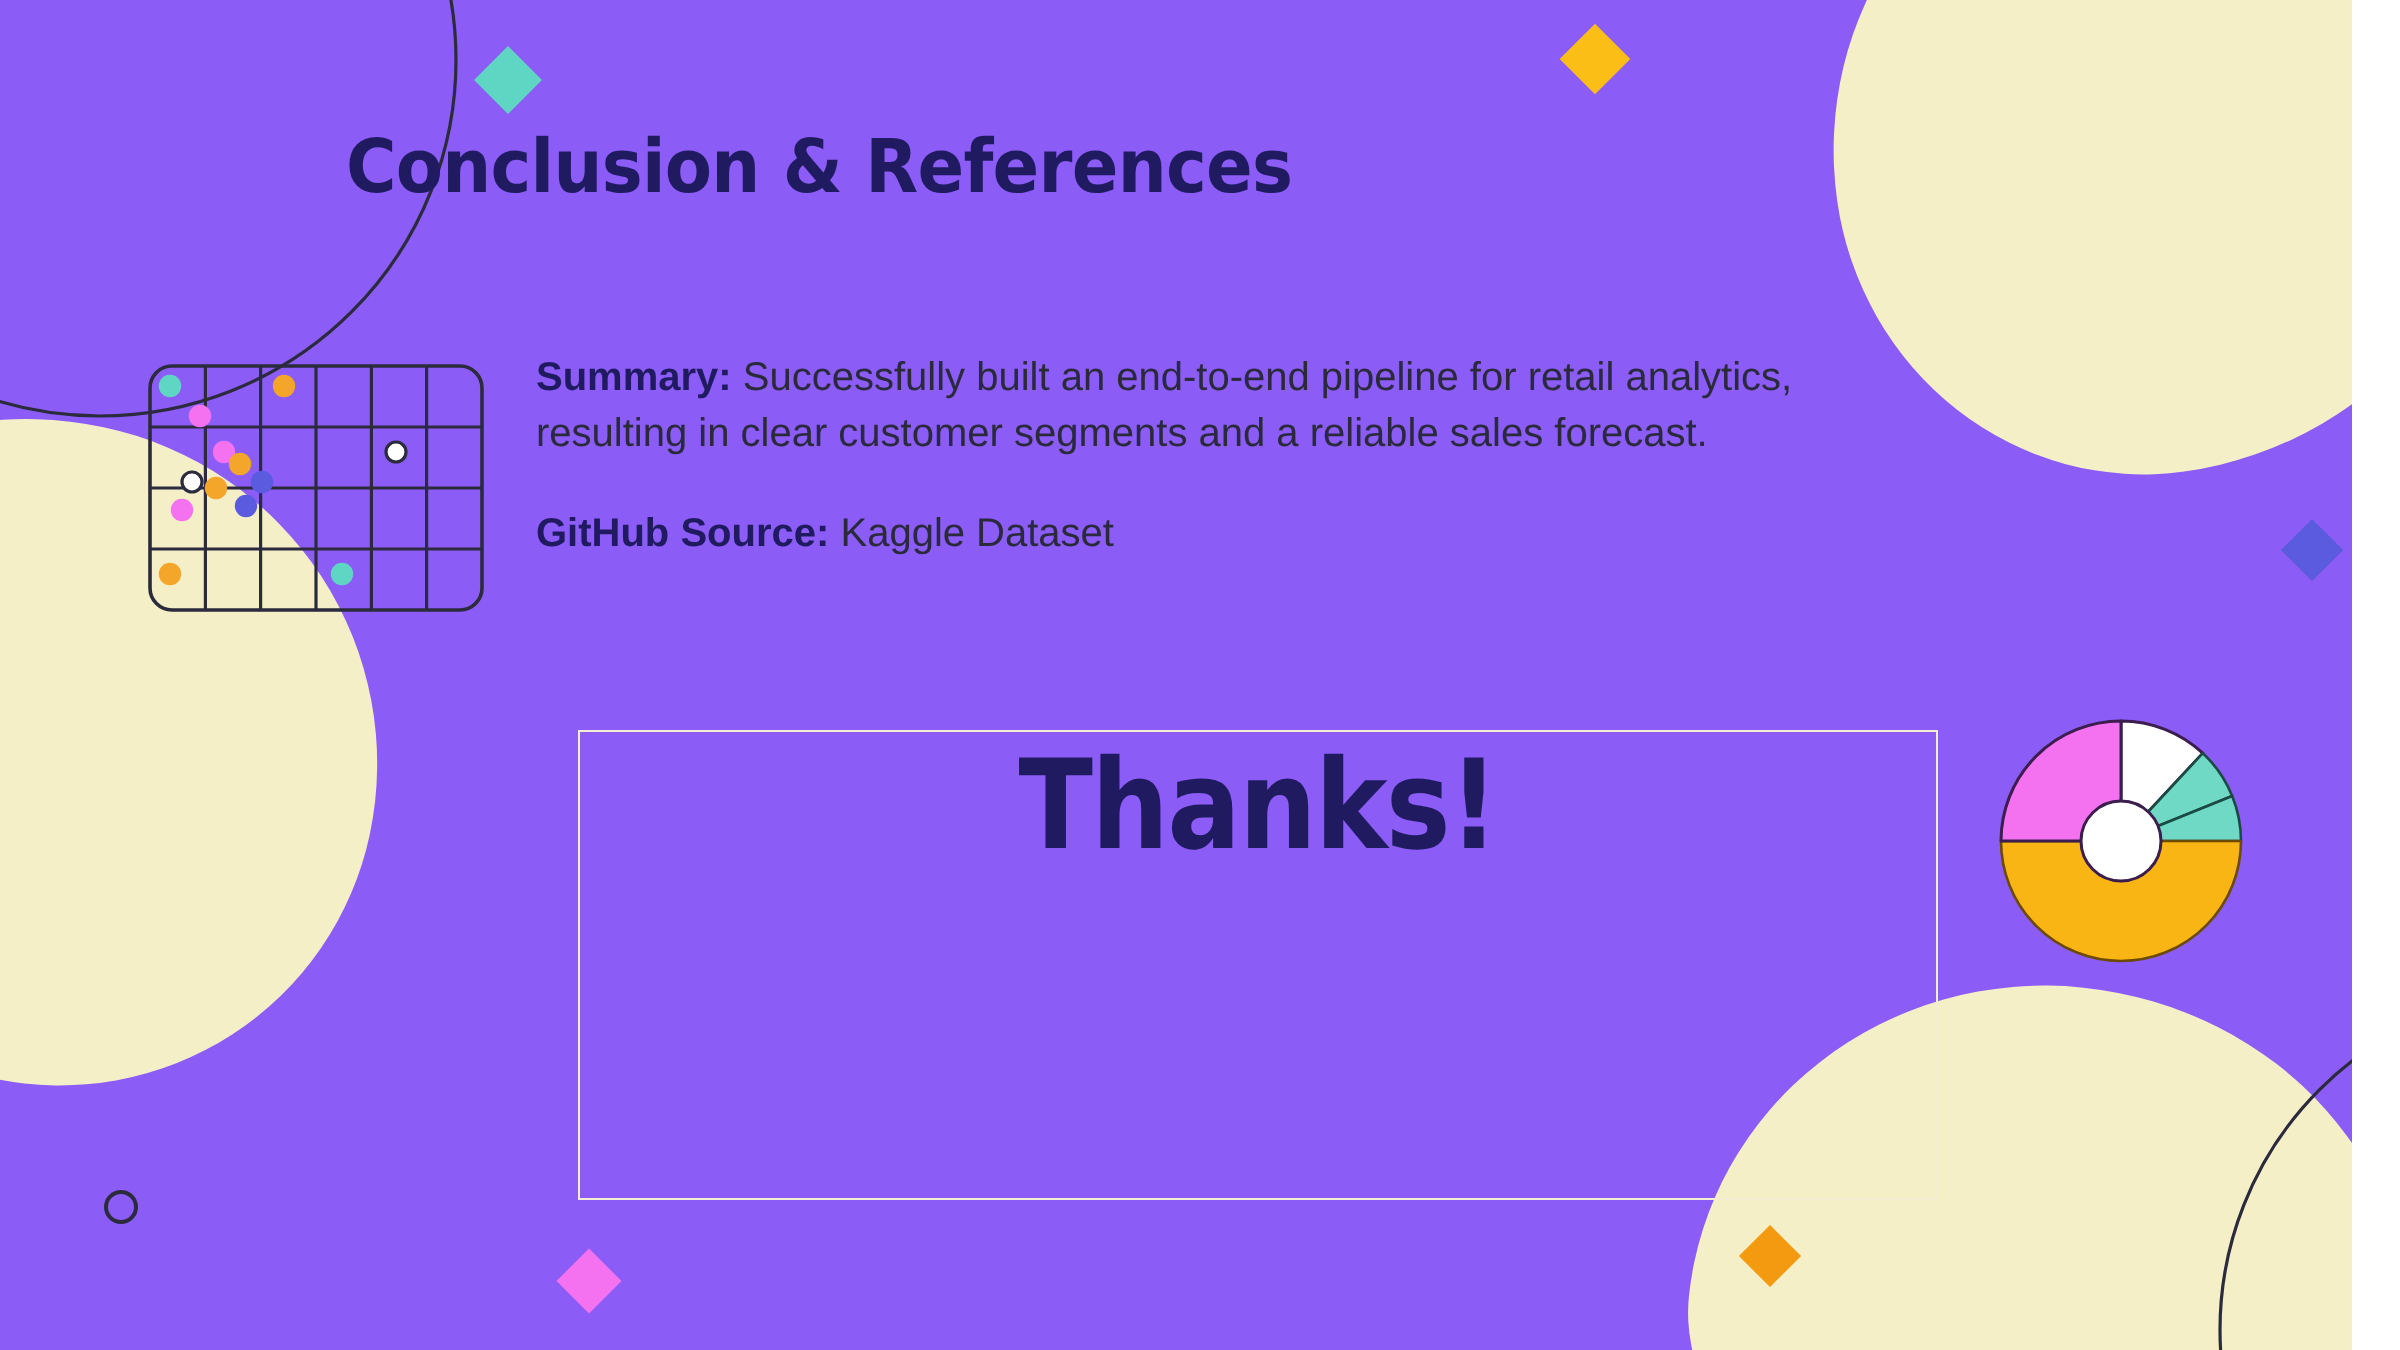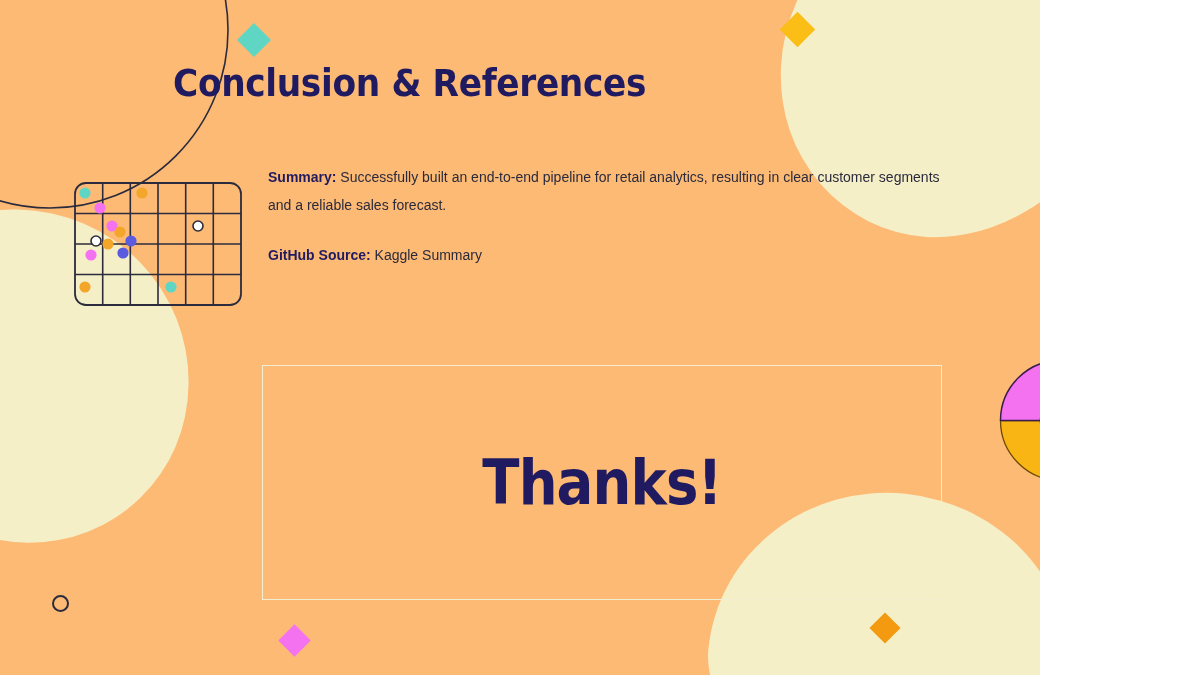--- a/index.html
+++ b/index.html
@@ -5,23 +5,23 @@
   * { margin:0; padding:0; box-sizing:border-box; }
   html, body { width:1200px; height:675px; }
   body {
     background:#ffffff;
     font-family:"Liberation Sans", sans-serif;
     overflow:hidden;
     position:relative;
   }
   .slide {
     position:relative;
-    width:1040px;
+    width:1176px;
     height:675px;
-    background:#fdba74;
+    background:#8b5cf6;
     overflow:hidden;
   }
 
   
   .deco { position:absolute; pointer-events:none; }
   .deco-layer { position:absolute; inset:0; z-index:0; }
 
   .blob-tr {
     top:-95px; right:-80px;
     width:340px; height:330px;
@@ -73,42 +73,42 @@
   }
 
   
   .copy {
     position:absolute;
     left:268px; top:163px;
     width:690px;
     z-index:3;
   }
   .para {
-    font-size:14px;
+    font-size:20px;
     line-height:28px;
     color:#2A2A3C;
     margin-bottom:22px;
+    margin-top:12px;
   }
   .para:last-child { margin-bottom:0; }
   .para b { font-weight:bold; color:#201B61; }
   .link {
     color:#2A2A3C;
     text-decoration:underline;
     text-underline-offset:2px;
   }
 
   
   .thanks-box {
     position:absolute;
-    left:262px; top:365px;
+    left:289px; top:365px;
     width:680px; height:235px;
     border:1.5px solid #F3EDD2;
     background:transparent;
     display:flex;
-    align-items:center;
     justify-content:center;
     z-index:3;
   }
   .thanks-text {
     font-family:"DejaVu Sans", sans-serif;
     font-weight:bold;
     font-size:62px;
     color:#201B61;
     letter-spacing:-1px;
     transform:scaleX(0.88);
@@ -203,21 +203,21 @@
       <circle cx="22" cy="59" r="5" fill="#ffffff" stroke="#2B2B3D" stroke-width="1.6"></circle>
       <circle cx="124" cy="44" r="5" fill="#ffffff" stroke="#2B2B3D" stroke-width="1.6"></circle>
     </svg>
   </div>
 
   <div class="copy">
     <p class="para">
       <b>Summary:</b><span> Successfully built an end-to-end pipeline for retail analytics, resulting in clear customer segments and a reliable sales forecast.</span>
     </p>
     <p class="para">
-      <b>GitHub Source:</b><span> Kaggle Summary</span>
+      <b>GitHub Source:</b><span> Kaggle Dataset</span>
     </p>
   </div>
 
   <div class="thanks-box">
     <div class="thanks-text">Thanks!</div>
   </div>
 
   <div class="donut">
     <svg width="125" height="125" viewBox="0 0 125 125">
       <g transform="translate(62.5,62.5)">

